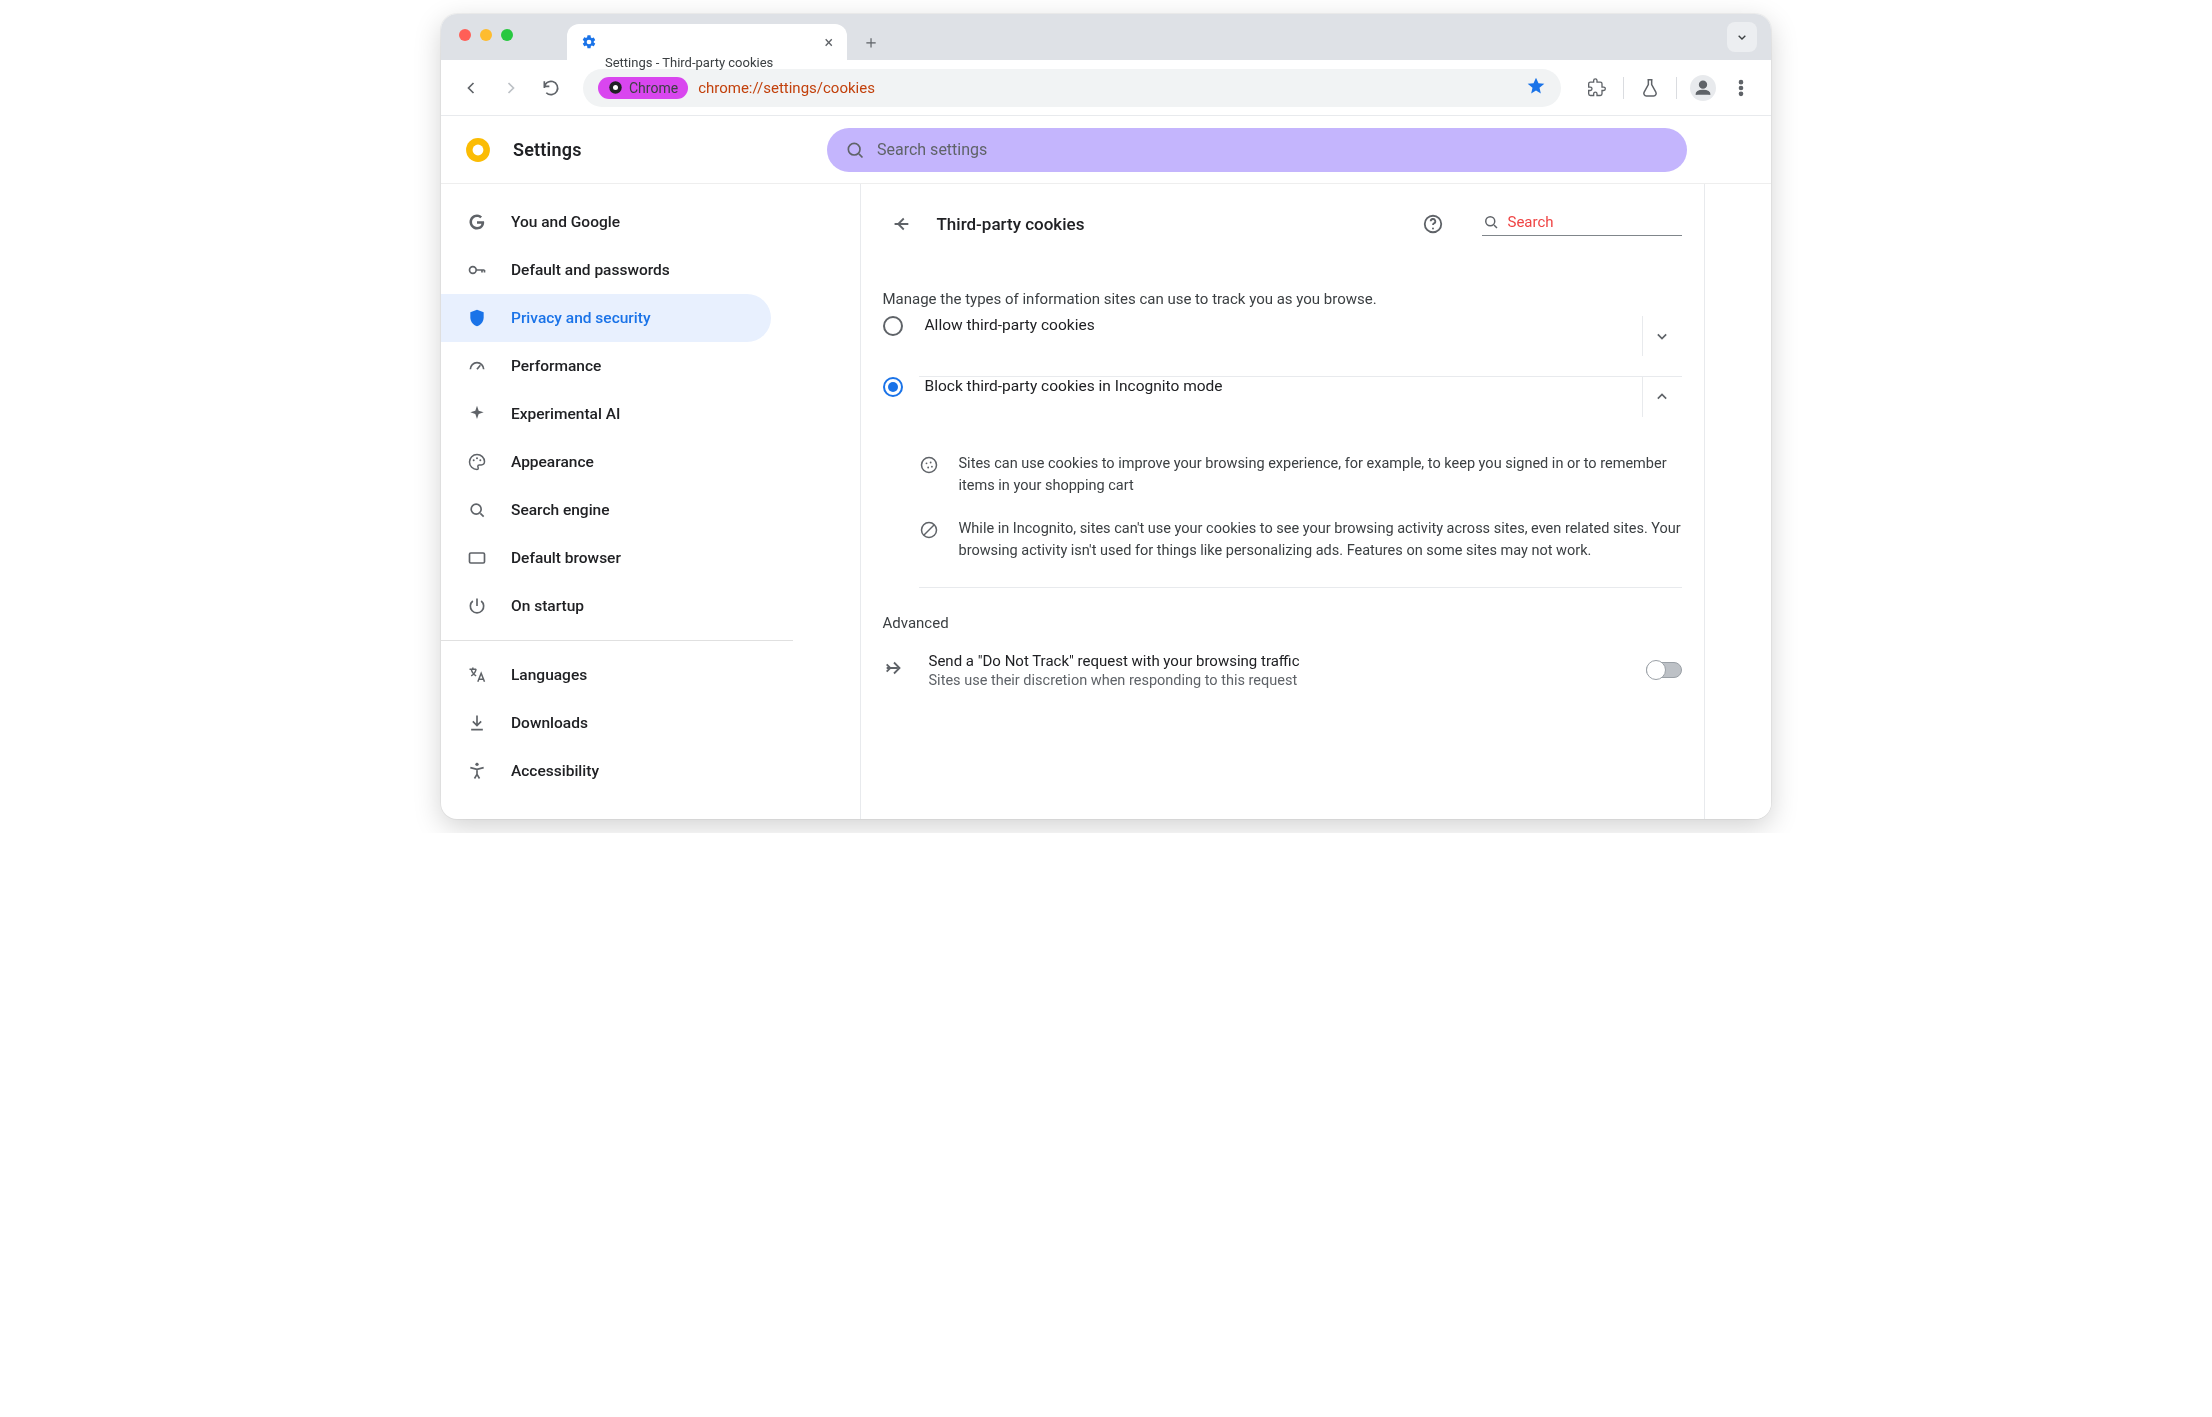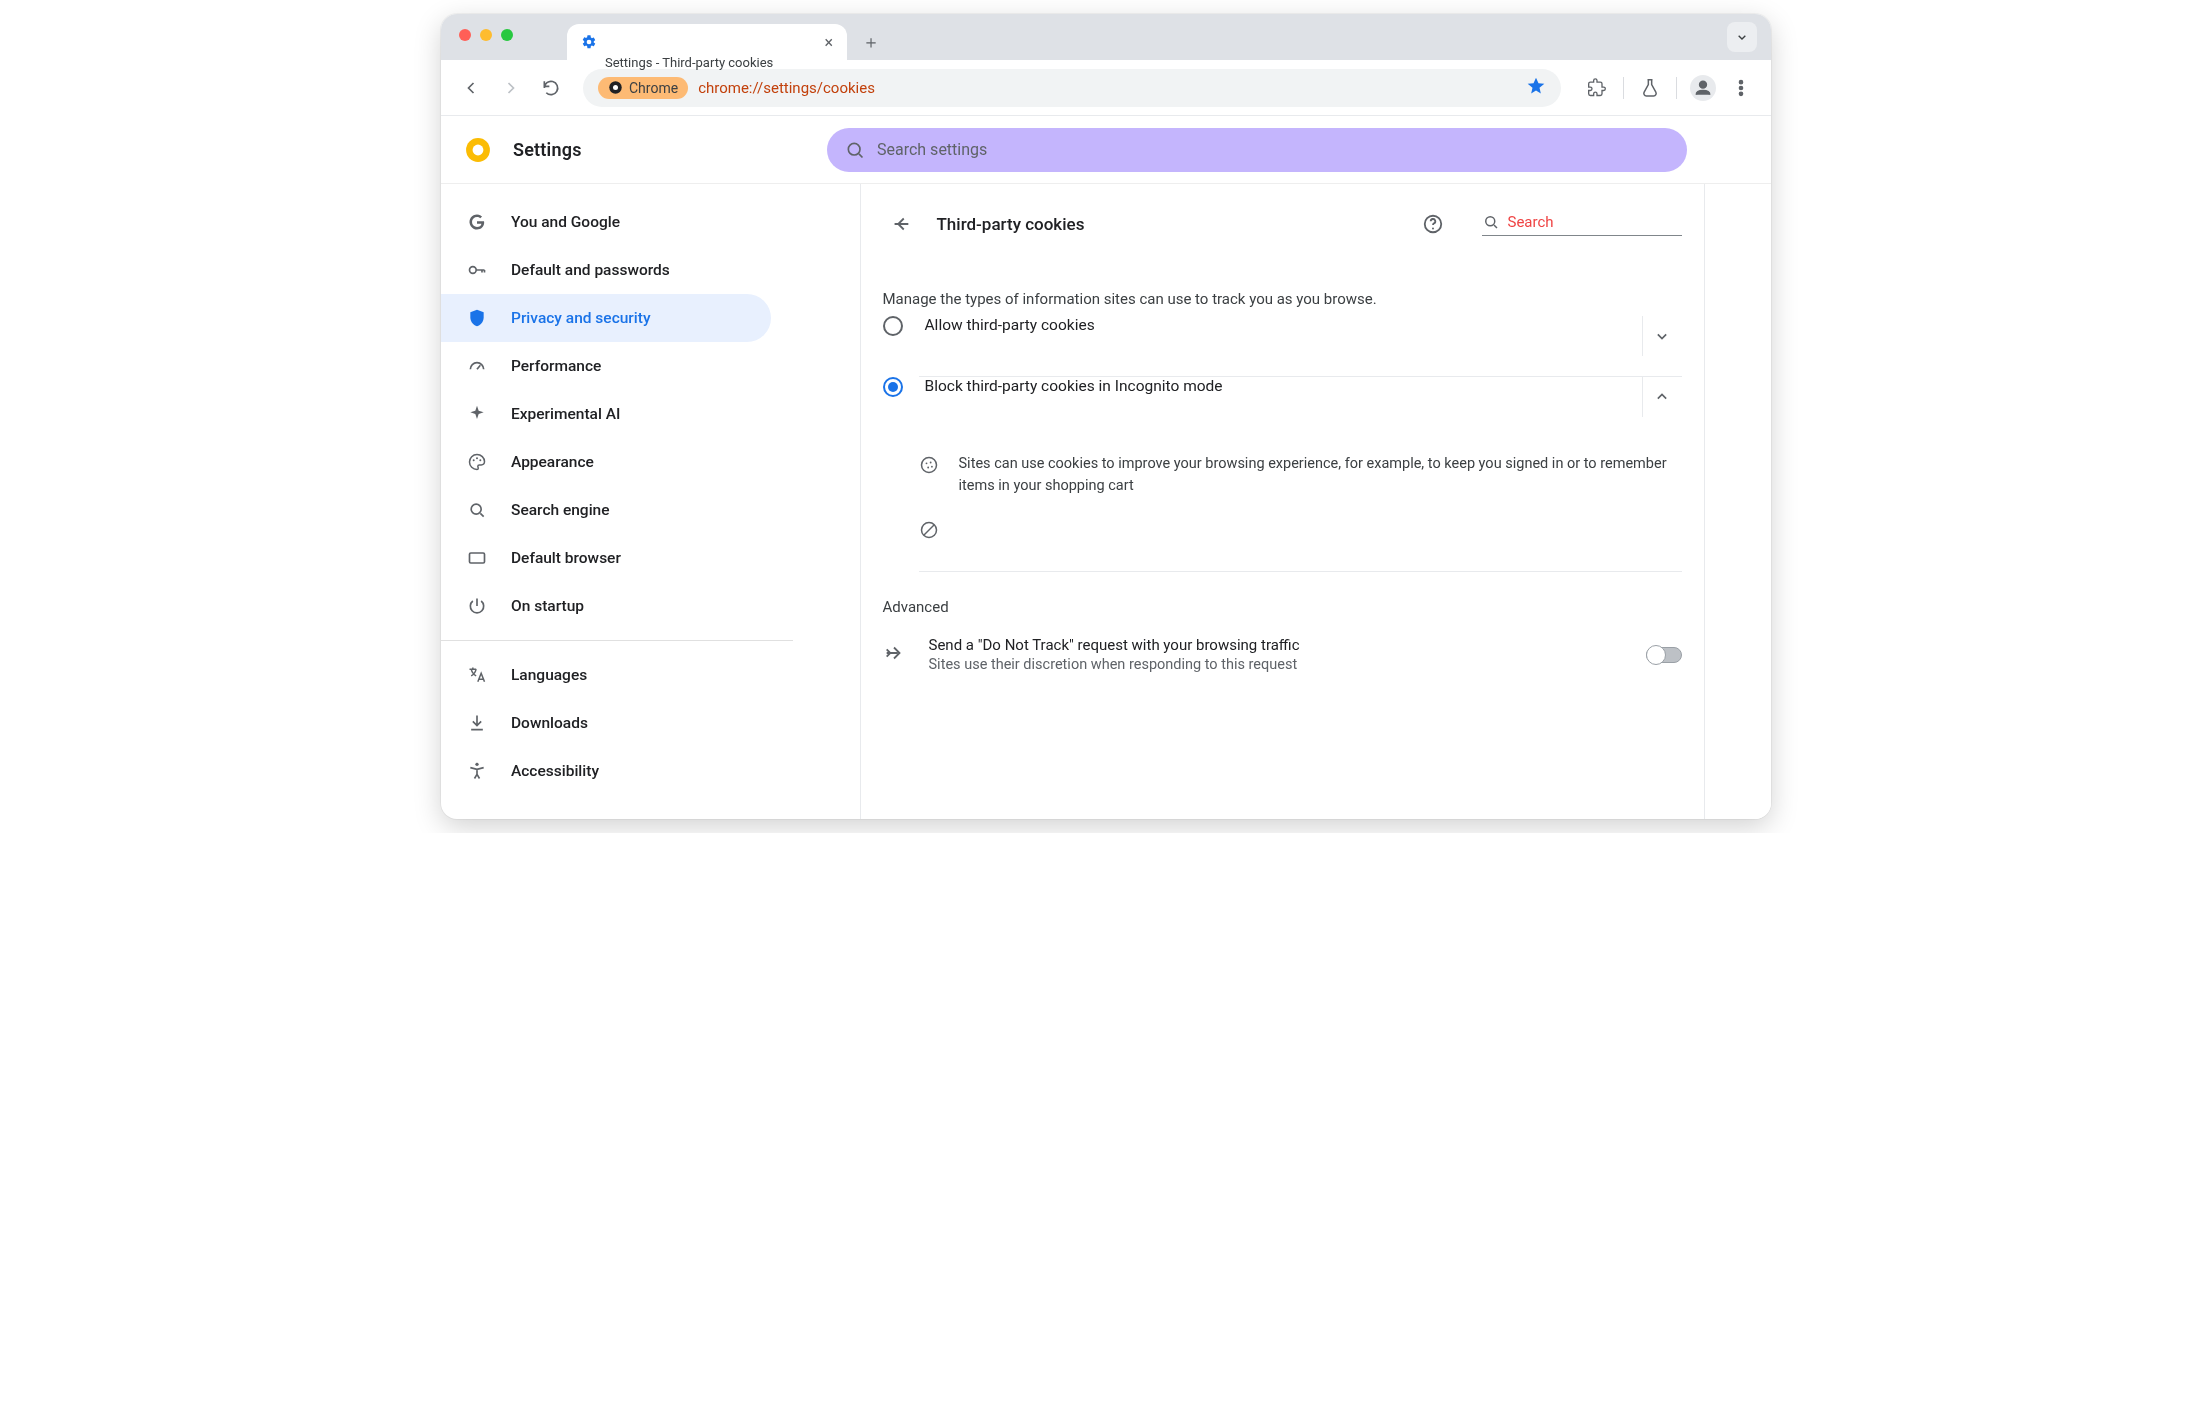--- a/index.html
+++ b/index.html
@@ -62,21 +62,21 @@
     padding:0 12px;gap:4px;border-bottom:1px solid #e8eaed;
   }
   .icon-btn{width:36px;height:36px;border-radius:50%;display:flex;align-items:center;justify-content:center;color:#5f6368;cursor:pointer;}
   .icon-btn.disabled{color:#bdc1c6;cursor:default;}
   .icon-btn svg{width:20px;height:20px;stroke:currentColor;fill:none;stroke-width:2;}
   .omnibox{
     flex:1;height:38px;background:#f1f3f4;border-radius:20px;margin:0 10px;
     display:flex;align-items:center;padding:0 14px;gap:10px;font-size:15px;color:#202124;
     border:1px solid transparent;
   }
-  .omnibox .chrome-chip{display:flex;align-items:center;gap:6px;background:#fdba74;border-radius:14px;padding:3px 10px;font-size:14px;color:#3c4043;}
+  .omnibox .chrome-chip{display:flex;align-items:center;gap:6px;background:#d946ef;border-radius:14px;padding:3px 10px;font-size:14px;color:#3c4043;}
   .omnibox .chrome-chip svg{width:15px;height:15px;}
   .omnibox .url{flex:1;color:#c2410c;}
   .star-right{color:#1a73e8;}
   .toolbar-right{display:flex;align-items:center;gap:2px;margin-left:4px;}
   .vsep{width:1px;height:22px;background:#dadce0;margin:0 6px;}
   .avatar-dot{width:26px;height:26px;border-radius:50%;background:#e8eaed;display:flex;align-items:center;justify-content:center;}
   
   .settings-header{
     height:68px;display:flex;align-items:center;padding:0 24px;gap:22px;border-bottom:1px solid #eee;
   }
@@ -397,20 +397,21 @@
             </span>
             <span>Sites can use cookies to improve your browsing experience, for example, to keep you signed in or to remember items in your shopping cart</span>
           </div>
           <div class="detail-row">
             <span class="dicon">
               <svg viewBox="0 0 24 24">
                   <circle cx="12" cy="12" r="9" fill="none" stroke="#5f6368" stroke-width="1.8"></circle>
                   <path d="M6 18 18 6" stroke="#5f6368" stroke-width="1.8"></path>
                 </svg>
             </span>
+            <span>While in Incognito, sites can't use your cookies to see your browsing activity across sites, even related sites. Your browsing activity isn't used for things like personalizing ads. Features on some sites may not work.</span>
           </div>
         </div>
         <div class="option-divider"></div>
 
 
         <div class="section-heading">Advanced</div>
 
         <div class="setting-row">
           <span class="sicon">
             <svg viewBox="0 0 24 24">

